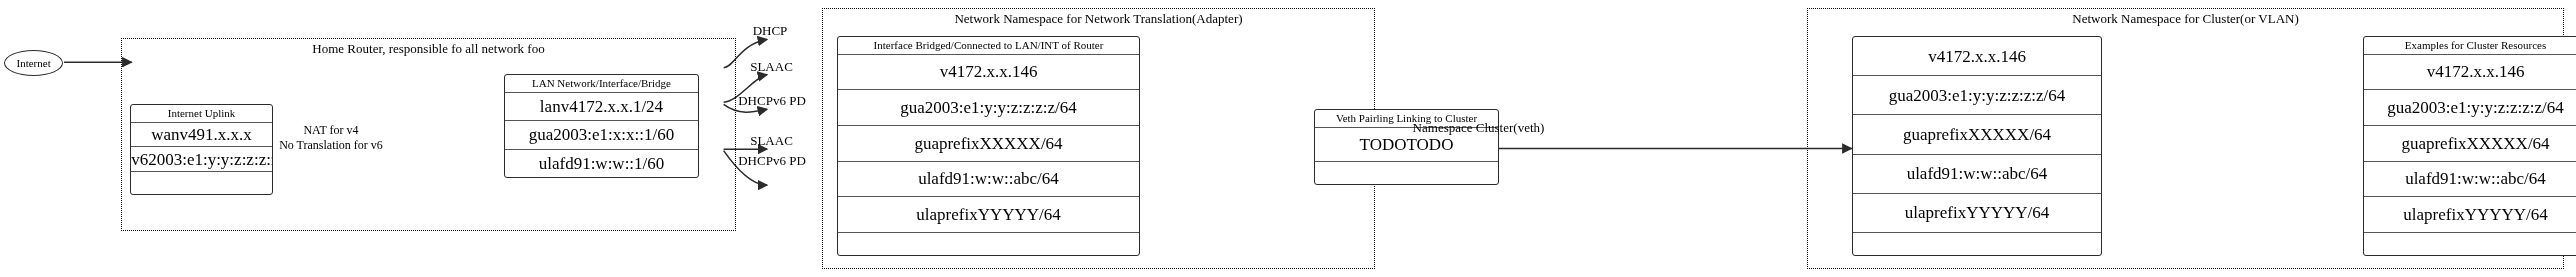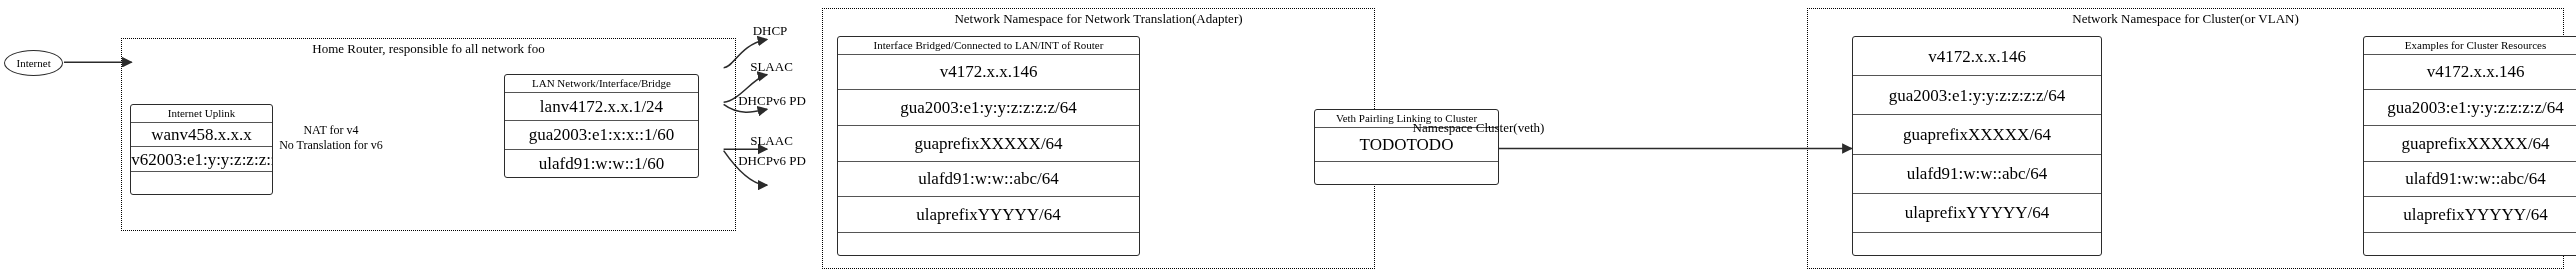--- a/index.html
+++ b/index.html
@@ -152,21 +152,21 @@
   </div>
 
   <div class="cluster" style="left:121px; top:38px; width:615px; height:193px;">
     <div class="cluster-label">Home Router, responsible fo all network foo</div>
   </div>
 
   <div class="record" style="left:130px; top:104px; width:143px; height:91px;">
     <div class="rec-title">Internet Uplink</div>
     <div class="rec-row">
       <span class="k">wanv4</span>
-      <span class="v">58.x.x.x</span>
+      <span class="v">91.x.x.x</span>
     </div>
     <div class="rec-row">
       <span class="k">wanv6</span>
       <span class="v">2003:e1:y:y:z:z:z:z/64</span>
     </div>
     <div class="rec-row rec-foot"></div>
   </div>
 
   <div class="free-text" style="left:231px; top:123px; width:200px;">
     <div>NAT for v4</div>

